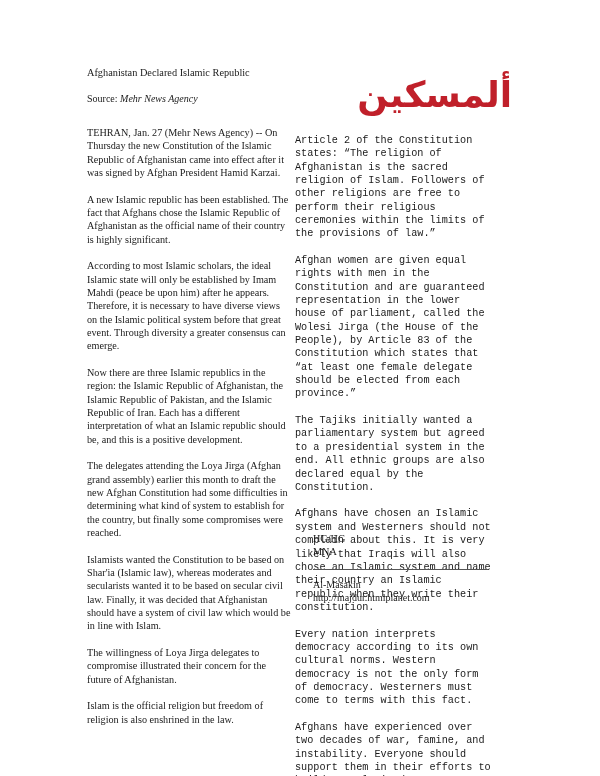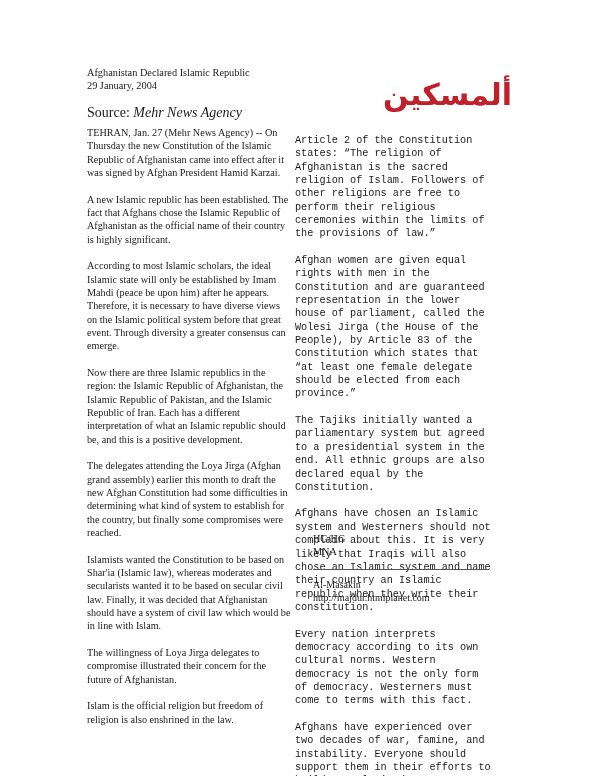--- a/index.html
+++ b/index.html
@@ -28,37 +28,37 @@
     top: 66px;
     width: 215px;
   }
   .header .line {
     font-size: 10.3px;
     line-height: 13.4px;
     white-space: pre;
   }
   .header .source {
     margin-top: 13px;
-    font-size: 14px;
+    font-size: 10px;
     line-height: 13.4px;
   }
   .header .source em {
     font-style: italic;
   }
 
   
   .masthead {
     position: absolute;
     right: 88px;
     top: 76px;
     width: 190px;
     text-align: right;
     direction: rtl;
     font-family: "DejaVu Sans", sans-serif;
-    font-size: 30px;
+    font-size: 36px;
     line-height: 38px;
     font-weight: 700;
     color: #c0202a;
     white-space: nowrap;
   }
 
   
   .col {
     position: absolute;
     top: 126px;
@@ -113,21 +113,20 @@
     white-space: nowrap;
   }
 </style>
 </head>
 <body>
 
 <div class="page">
 
   <div class="header">
     <div class="line">Afghanistan Declared Islamic Republic</div>
-    <div class="line">29 January, 2004</div>
     <div class="source"><span>Source:</span> <em>Mehr News Agency</em></div>
   </div>
 
   <div class="masthead">ألمسكين</div>
 
   <div class="col col-left">
     <p>TEHRAN, Jan. 27 (Mehr News Agency) -- On Thursday the new Constitution of the Islamic Republic of Afghanistan came into effect after it was signed by Afghan President Hamid Karzai.</p>
     <p>A new Islamic republic has been established. The fact that Afghans chose the Islamic Republic of Afghanistan as the official name of their country is highly significant.</p>
     <p>According to most Islamic scholars, the ideal Islamic state will only be established by Imam Mahdi (peace be upon him) after he appears. Therefore, it is necessary to have diverse views on the Islamic political system before that great event. Through diversity a greater consensus can emerge.</p>
     <p>Now there are three Islamic republics in the region: the Islamic Republic of Afghanistan, the Islamic Republic of Pakistan, and the Islamic Republic of Iran. Each has a different interpretation of what an Islamic republic should be, and this is a positive development.</p>

